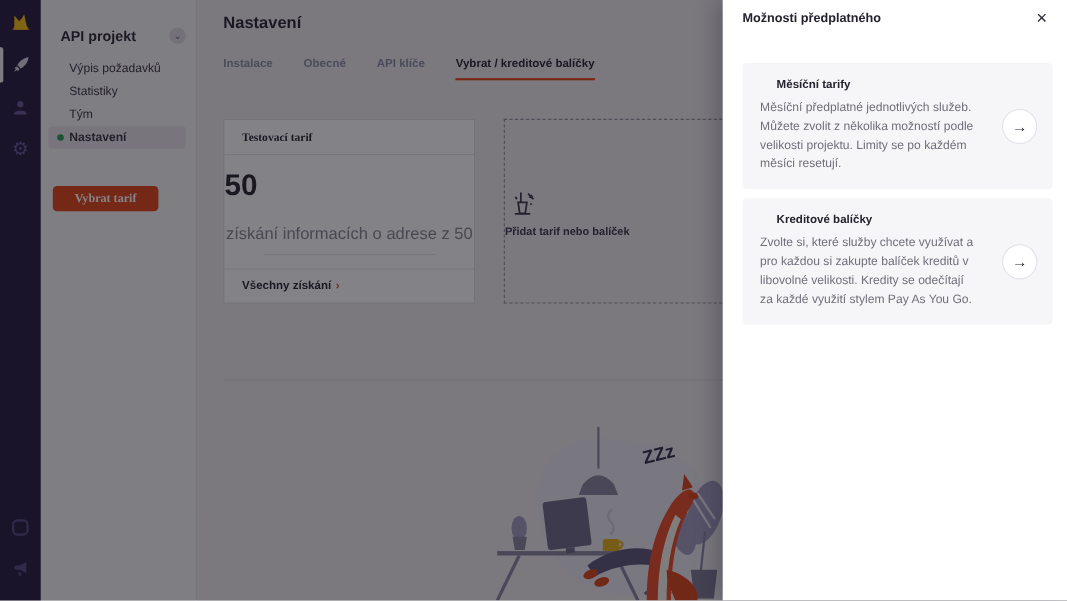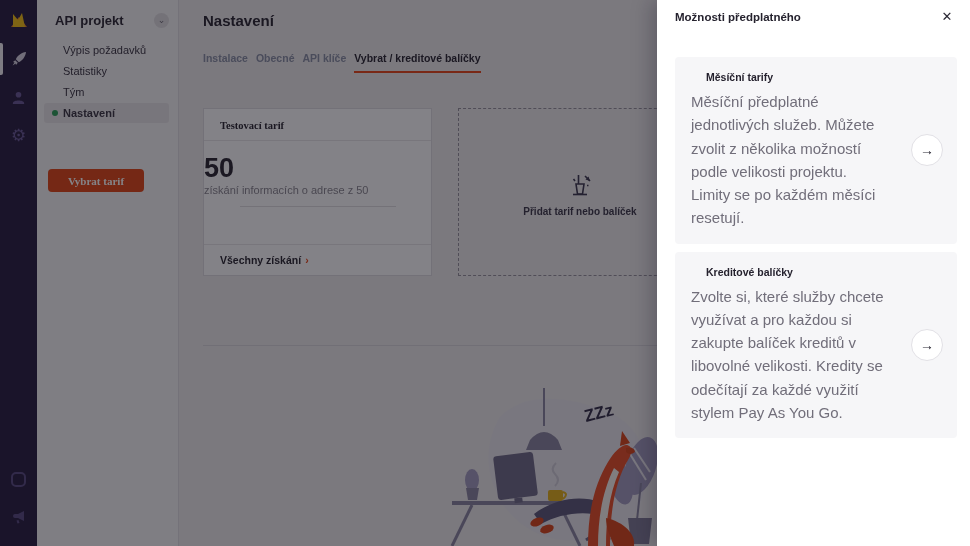--- a/index.html
+++ b/index.html
@@ -35,20 +35,21 @@
 
   
   .sidebar {
     position:absolute; left:37px; top:0; bottom:0; width:142px;
     background:#f5f4f6; z-index:9;
     box-shadow: inset -1px 0 0 #dfdde2;
   }
   .project-row {
     display:flex; align-items:flex-end; justify-content:space-between;
     padding:13px 10px 0 18px;
+    margin-top:12px;
   }
   .project-name { font-size:13px; font-weight:bold; color:#2f2b38; }
   .project-chevron {
     width:15px; height:15px; border-radius:50%; background:#dedce1;
     color:#6f6c78; font-size:9px; line-height:14px; text-align:center; cursor:pointer;
   }
   .side-menu { margin-top:12px; }
   .side-item {
     position:relative; margin:1px 10px 1px 7px;
     padding:4px 4px 4px 19px;
@@ -62,44 +63,44 @@
   .side-item.active .dot { display:block; }
   .cta-button {
     position:absolute; left:11px; top:169px; width:96px; height:23px;
     background:#e0481a; border:none; border-radius:4px;
     color:#fff; font-size:11px; font-weight:bold; font-family:Liberation Serif, serif; cursor:pointer;
   }
 
   
   .main { position:absolute; left:179px; top:0; right:0; bottom:0; background:#eceaed; }
   .page-title { position:absolute; left:24px; top:12px; font-size:15px; font-weight:bold; color:#2c2935; }
-  .tabs { position:absolute; left:24px; top:52px; display:flex; gap:8px; }
+  .tabs { position:absolute; left:24px; top:52px; display:flex; gap:28px; }
   .tab {
     font-size:10.5px; font-weight:bold; color:#8a90a6;
     padding-bottom:7px; cursor:pointer; white-space:nowrap;
   }
   .tab.active { color:#2c2935; border-bottom:2px solid #e8491c; }
 
   .tariff-card {
     position:absolute; left:24px; top:108px; width:229px; height:168px;
     background:#fdfdfe; border:1px solid #dddbe1;
     display:flex; flex-direction:column;
   }
   .tc-header { padding:11px 16px 9px; font-size:10.5px; font-weight:bold; color:#2c2935; border-bottom:1px solid #e6e4e9;font-family:Liberation Serif, serif; }
   .tc-number { margin-top:12px; text-align:left; font-size:27px; font-weight:bold; color:#2c2935; }
-  .tc-caption { margin-top:0; text-align:left; font-size:11px; color:#8a8792; }
+  .tc-caption { margin-top:20px; text-align:center; font-size:15px; color:#8a8792; }
   .tc-minihr { width:156px; margin:10px auto 0; border-top:1px solid #dedce1; }
   .tc-spacer { flex:1; }
   .tc-footer { border-top:1px solid #e6e4e9; padding:9px 16px; font-size:10.5px; font-weight:bold; color:#2c2935; cursor:pointer; }
   .tc-footer .chev { color:#e8491c; margin-left:4px; }
 
   .add-card {
     position:absolute; left:279px; top:108px; width:244px; height:168px;
     border:1px dashed #97939f; cursor:pointer;
-    display:flex; flex-direction:column; align-items:center; justify-content:center;
+    display:flex; flex-direction:column; justify-content:center;
   }
   .add-label { margin-top:7px; font-size:10px; font-weight:bold; color:#3f3b4d; }
 
   .main-divider { position:absolute; left:24px; right:-200px; top:345px; border-top:1px solid #d9d7dc; }
 
   .illustration { position:absolute; left:259px; top:388px; width:230px; height:158px; }
 
   
   .backdrop {
     position:absolute; inset:0; z-index:40;
@@ -116,21 +117,21 @@
   .drawer-close {
     position:absolute; right:13px; top:7px; width:20px; height:20px;
     font-size:13px; color:#2c2935; text-align:center; line-height:20px; cursor:pointer;
   }
   .drawer-options { position:absolute; left:18px; right:13px; top:57px; }
   .option-card {
     position:relative; background:#f6f6f8; border-radius:4px;
     padding:14px 72px 14px 16px; margin-bottom:8px; cursor:pointer;
   }
   .option-title { font-size:10.5px; font-weight:bold; color:#25222e; margin-bottom:7px;margin-left:15px; }
-  .option-desc { font-size:15px; color:#716e7a; line-height:1.55; }
+  .option-desc { font-size:11px; color:#716e7a; line-height:1.55; }
   .option-arrow {
     position:absolute; right:14px; top:50%; transform:translateY(-50%);
     width:32px; height:32px; border-radius:50%;
     background:#fff; border:1px solid #e2e1e6;
     font-size:14px; color:#25222e; text-align:center; line-height:30px; cursor:pointer;
   }
 </style>
 </head>
 <body>
 

